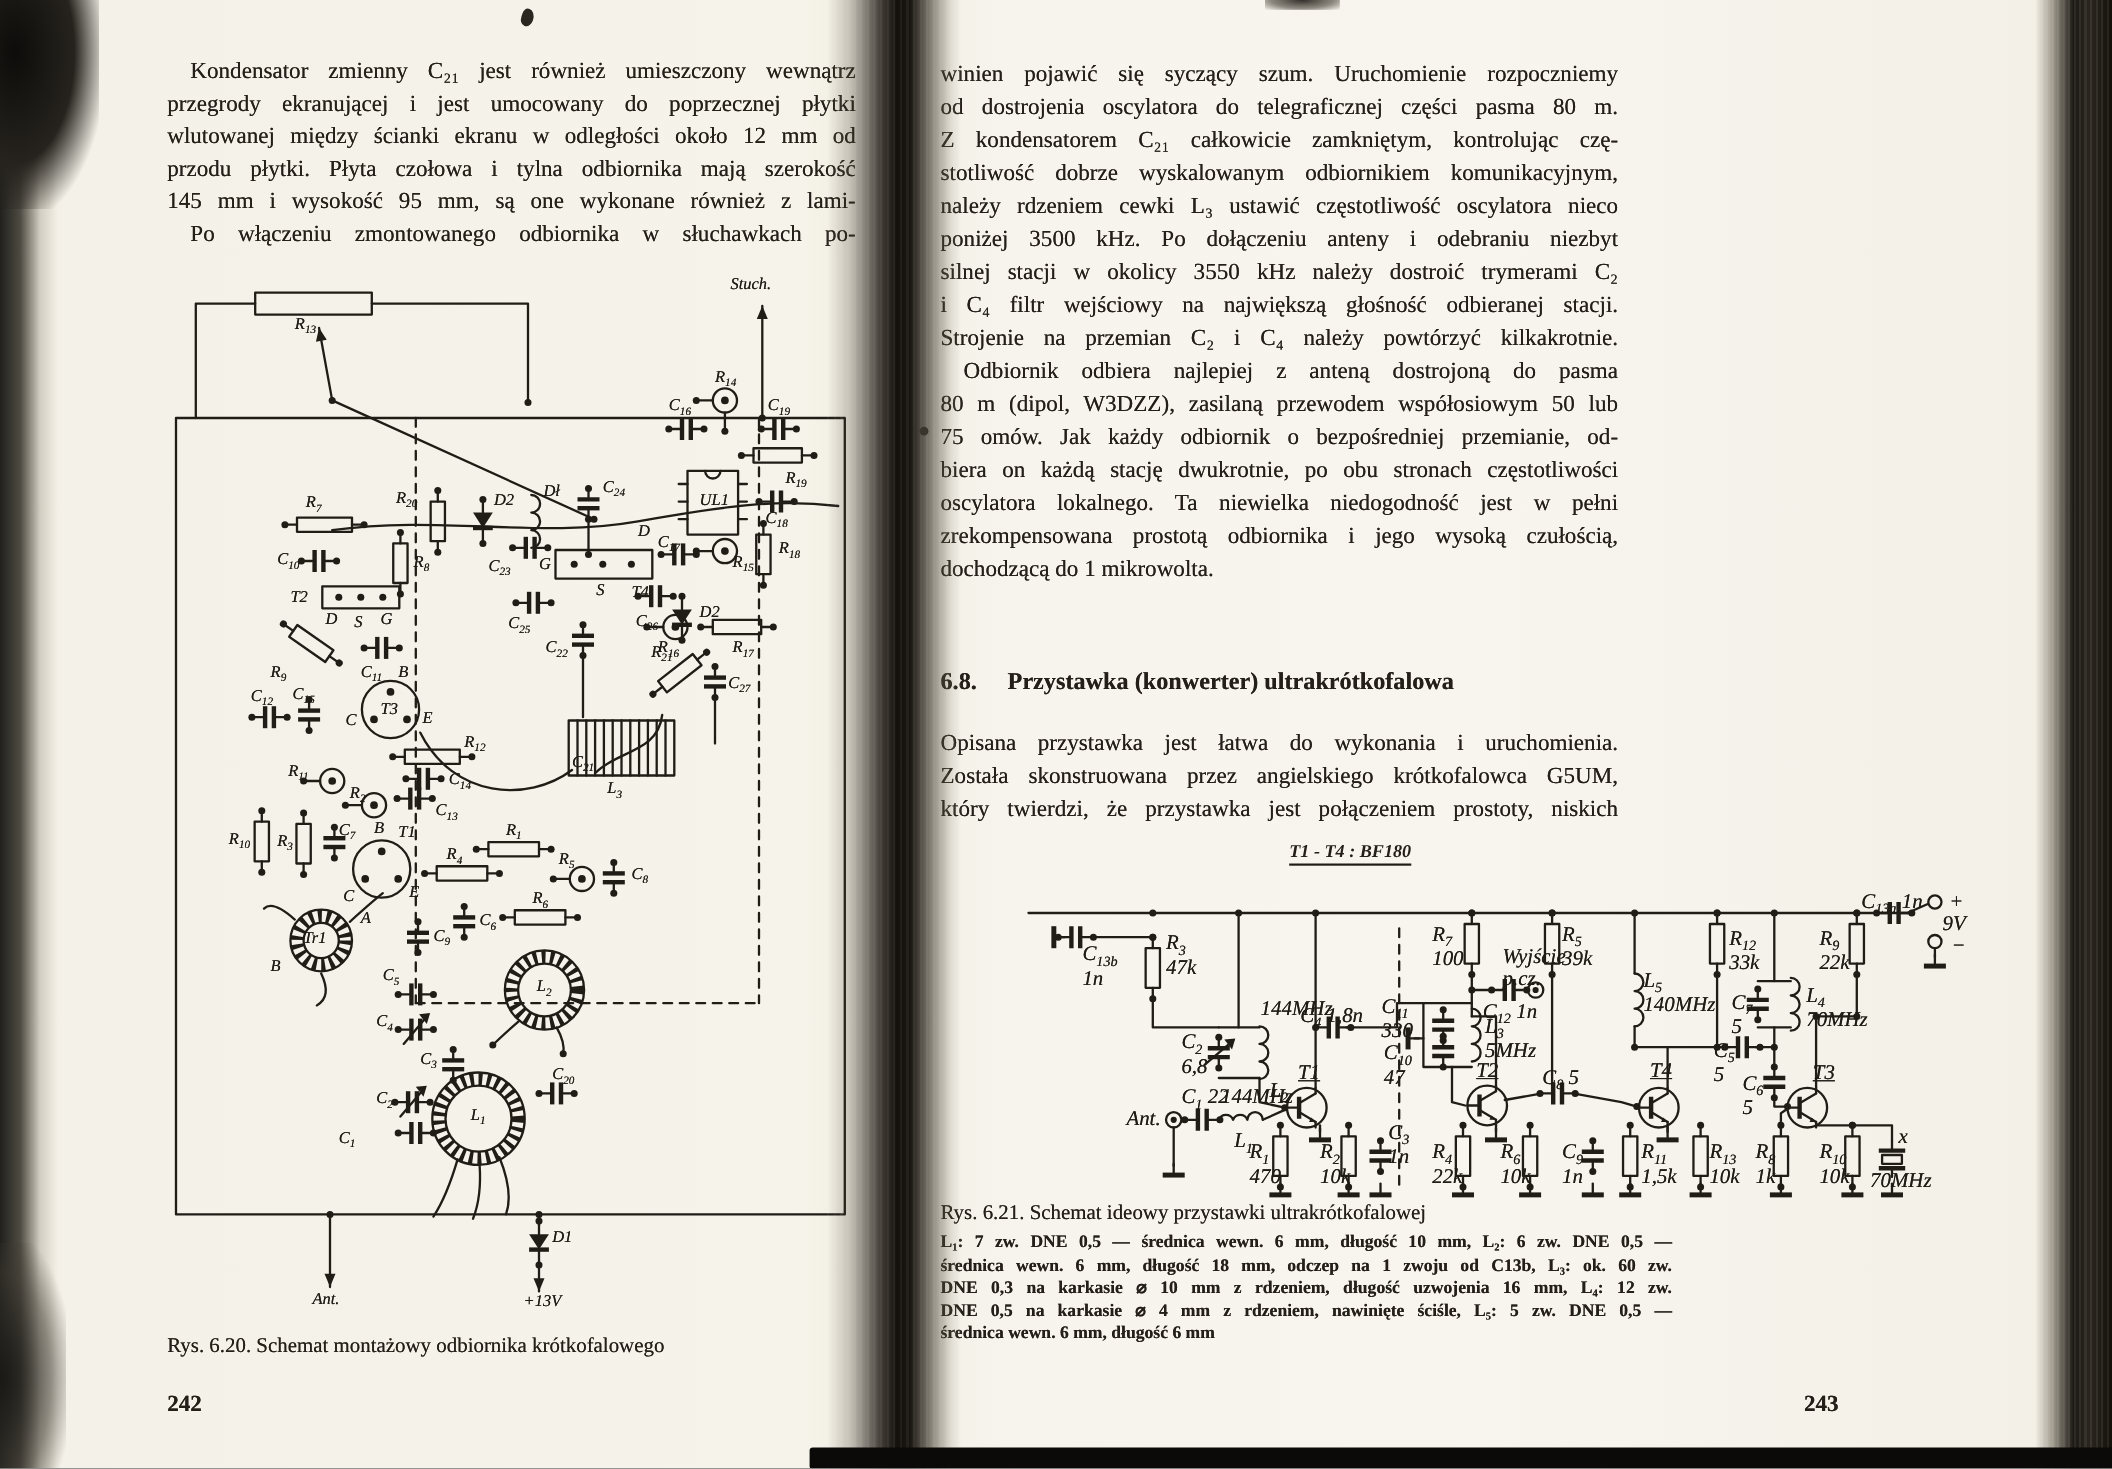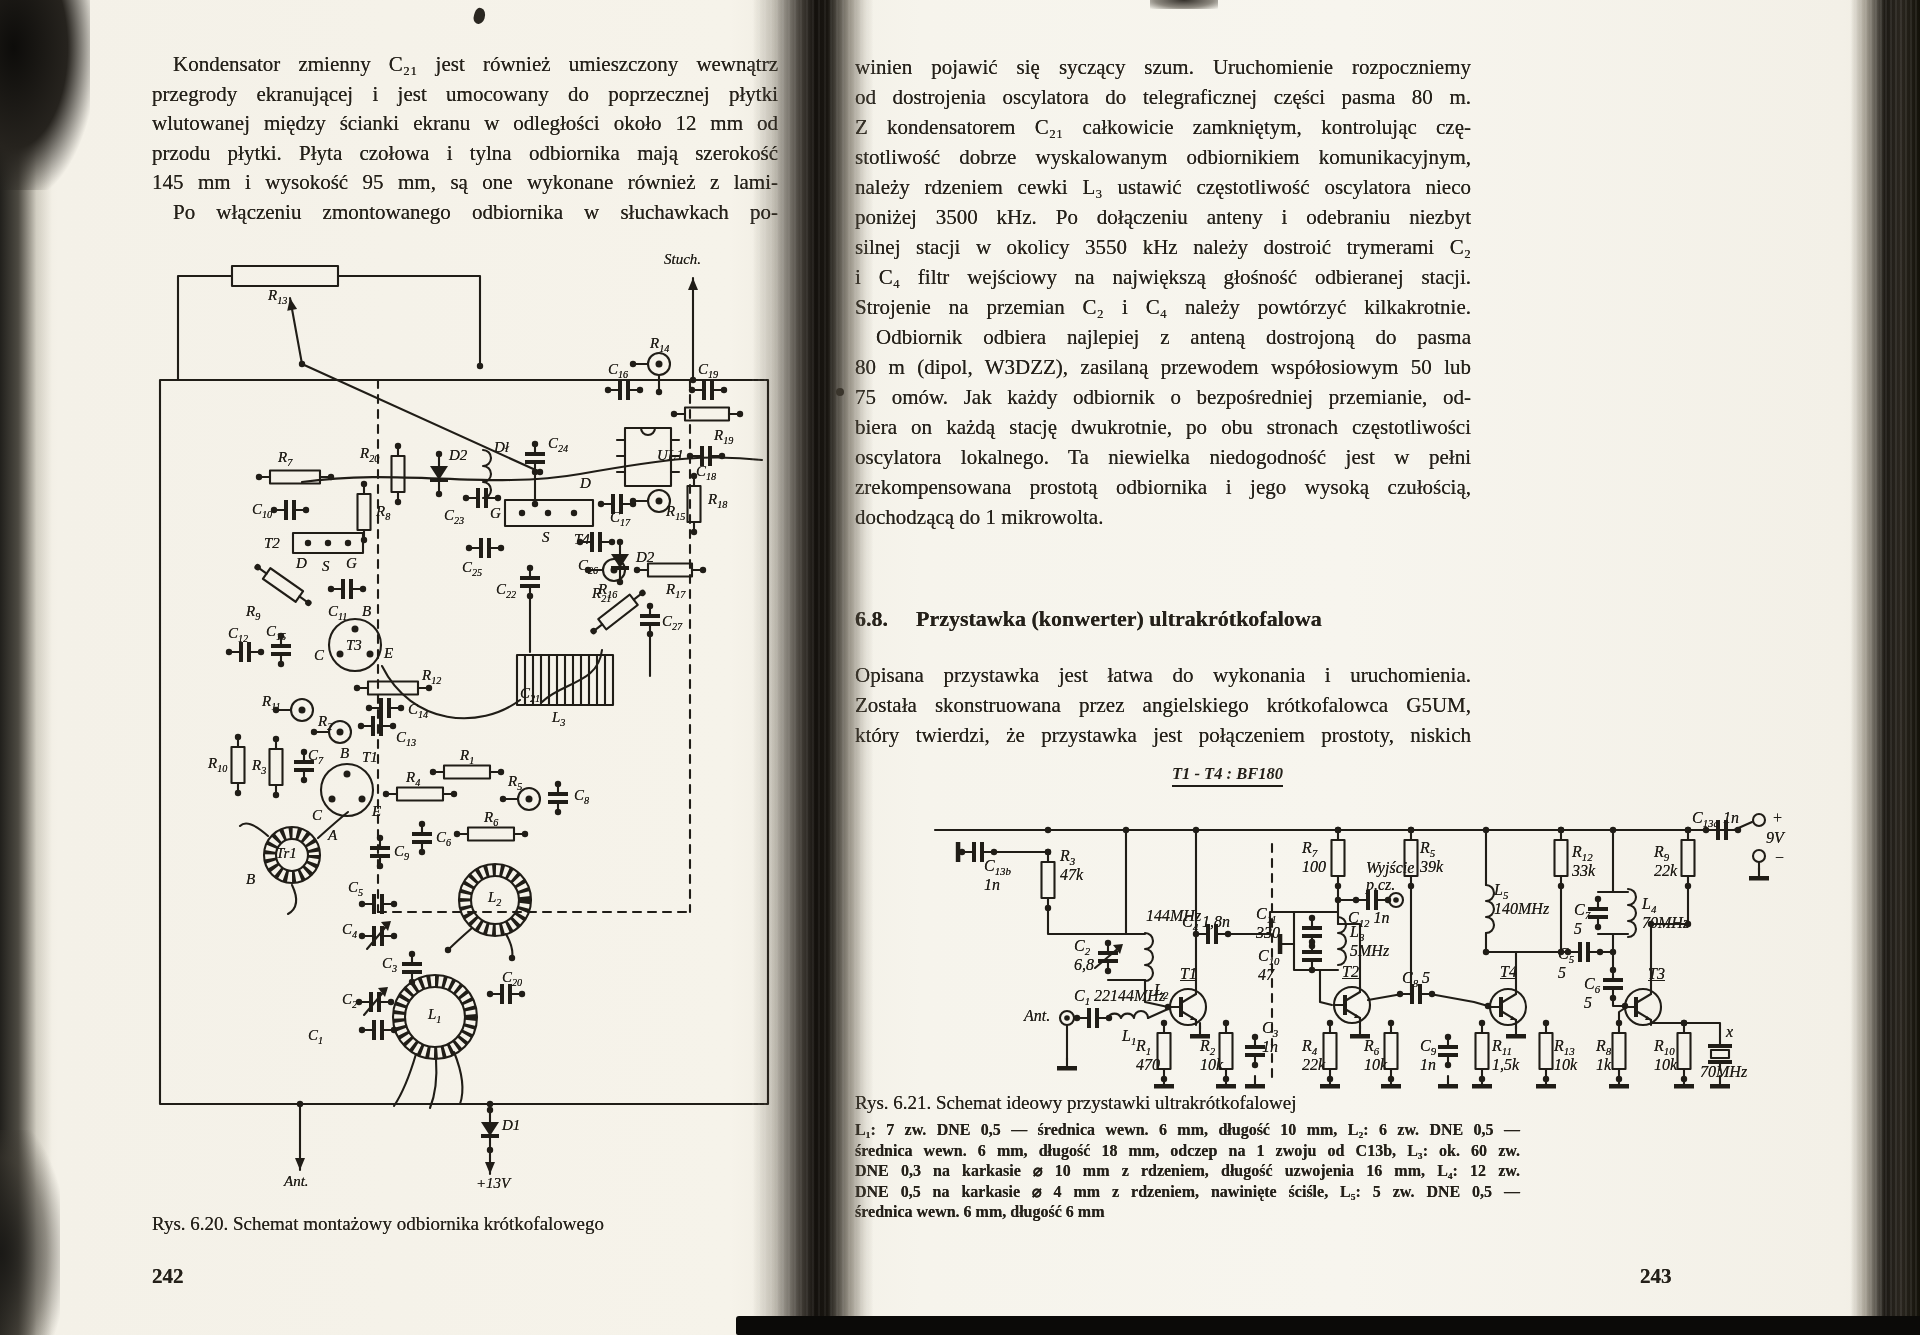--- a/index.html
+++ b/index.html
@@ -12,21 +12,21 @@
   .heading{position:absolute;font-weight:bold;font-size:22px;text-shadow:0 0 .6px rgba(36,32,25,.85);}
   .heading .num{margin-right:28px;}
   .fig{position:absolute;}
   .fig svg{position:absolute;left:0;top:0;}
   .ln{fill:none;stroke:#201d17;stroke-width:2.1;stroke-linecap:round;stroke-linejoin:round;}
   .lb{fill:none;stroke:#201d17;stroke-width:4;stroke-linecap:butt;}
   .dsh{stroke-dasharray:8 7;}
   .fi{fill:#201d17;stroke:none;}
   .hat{fill:none;stroke:#201d17;stroke-dasharray:3.5 4.2;}
   .fl{position:absolute;font-family:"Liberation Serif",serif;font-style:italic;font-size:15px;line-height:1.04;color:#1f1c16;white-space:nowrap;text-shadow:0 0 .5px rgba(32,29,23,.9);}
-  .fig21 .fl{font-size:16px;}
+  .fig21 .fl{font-size:19px;}
   sub{font-size:68%;}
   .devnote{position:absolute;font-style:italic;font-weight:bold;font-size:16.5px;border-bottom:2px solid #201d17;padding-bottom:1px;font-family:"Liberation Serif",serif;}
   .cap{position:absolute;font-size:19px;text-shadow:0 0 .6px rgba(36,32,25,.85);}
   .capdet{position:absolute;font-size:16px;font-weight:bold;line-height:20.5px;text-shadow:0 0 .4px rgba(36,32,25,.8);}
   .pnum{position:absolute;font-size:21px;font-weight:bold;text-shadow:0 0 .5px rgba(36,32,25,.85);}
   .art{position:absolute;pointer-events:none;}
   .edgeL{left:0;top:0;width:52px;height:1335px;background:linear-gradient(90deg,#21201c 0,#4d4a42 35%,rgba(120,115,100,.25) 70%,transparent 100%);}
   .blobTL{left:0;top:0;width:90px;height:190px;background:radial-gradient(ellipse at 15% 25%,#0d0c0a 0%,#26231e 50%,transparent 78%);}
   .blobBL{left:0;top:1130px;width:60px;height:205px;background:radial-gradient(ellipse at 0% 60%,#1a1916 0%,rgba(60,56,48,.5) 55%,transparent 80%);}
   .gutter{left:752px;top:0;width:122px;height:1335px;
@@ -484,23 +484,23 @@
           <span class="fl" style="left: 352px; top: 718px;">C<sub>20</sub></span>
           <span class="fl" style="left: 370px; top: 434px;">C<sub>21</sub></span>
           <span class="fl" style="left: 402px; top: 458px;">L<sub>3</sub></span>
           <span class="fl" style="left: 442px; top: 334px;">R<sub>21</sub></span>
           <span class="fl" style="left: 512px; top: 362px;">C<sub>27</sub></span>
           <span class="fl" style="left: 486px; top: 298px;">D2</span>
           <span class="fl" style="left: 458px; top: 110px;">C<sub>16</sub></span>
           <span class="fl" style="left: 500px; top: 84px;">R<sub>14</sub></span>
           <span class="fl" style="left: 548px; top: 110px;">C<sub>19</sub></span>
           <span class="fl" style="left: 564px; top: 176px;">R<sub>19</sub></span>
-          <span class="fl" style="left: 486px; top: 196px; margin-left: 21px;">UL1</span>
+          <span class="fl" style="left: 486px; top: 196px;">UL1</span>
           <span class="fl" style="left: 546px; top: 212px;">C<sub>18</sub></span>
-          <span class="fl" style="left: 460px; top: 234px; margin-top: 24px;">C<sub>17</sub></span>
+          <span class="fl" style="left: 448px; top: 234px;">C<sub>17</sub></span>
           <span class="fl" style="left: 516px; top: 252px; font-style: italic;">R<sub>15</sub></span>
           <span class="fl" style="left: 558px; top: 240px;">R<sub>18</sub></span>
           <span class="fl" style="left: 448px; top: 330px;">R<sub>16</sub></span>
           <span class="fl" style="left: 516px; top: 330px;">R<sub>17</sub></span>
           <span class="fl" style="left: 134px; top: 922px;">Ant.</span>
           <span class="fl" style="left: 352px; top: 866px;">D1</span>
           <span class="fl" style="left: 326px; top: 924px;">+13V</span>
         </div>
     </div>
 

